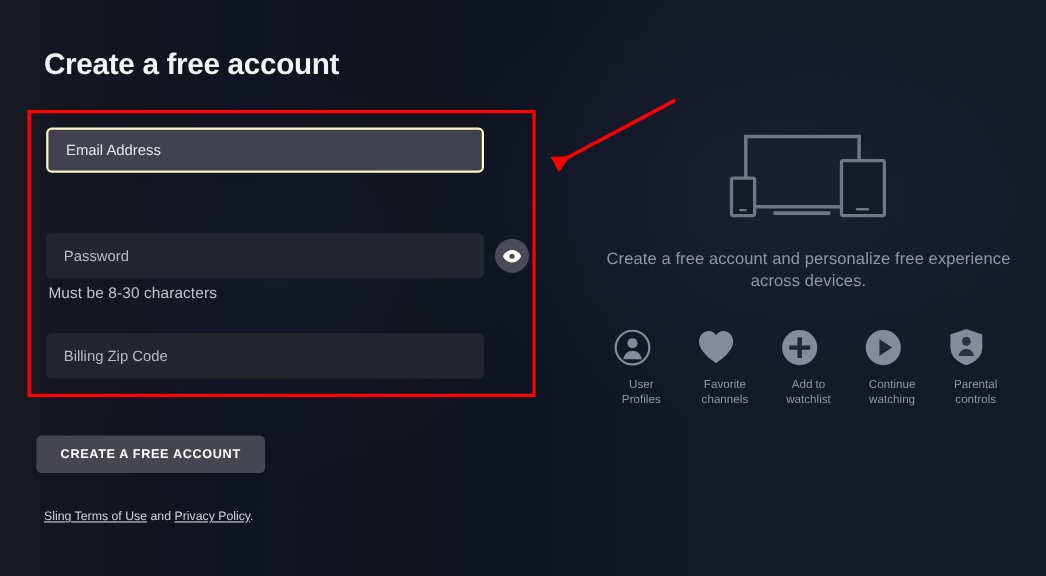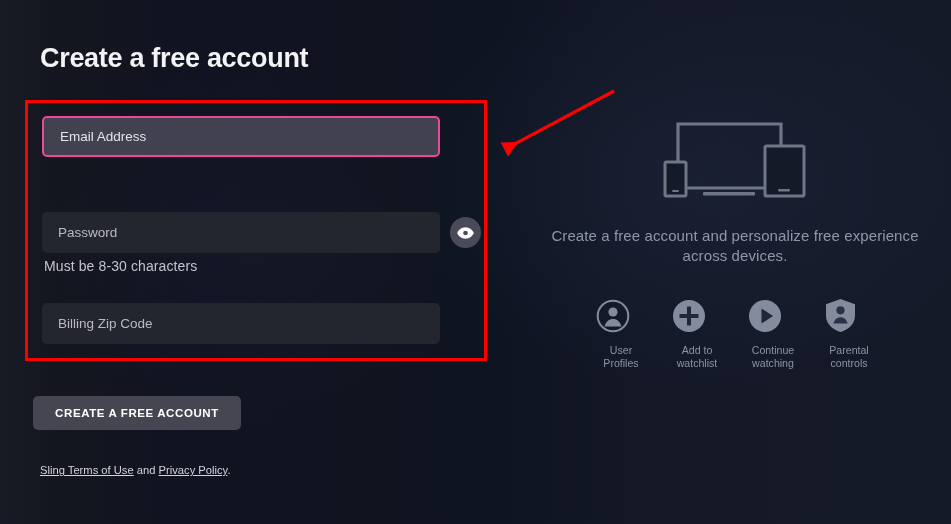--- a/index.html
+++ b/index.html
@@ -93,21 +93,21 @@
     background: #23262f;
     color: #c9cad3;
     font-family: "Liberation Sans", sans-serif;
     font-size: 13.5px;
     padding: 0 16px;
   }
   .text-input::placeholder { color: #b9bac6; opacity: 1; }
 
   .text-input.focused {
     background: #414150;
-    border: 2px solid #ec4899;
+    border: 2px solid #fef9c3;
     color: #e9eaf0;
   }
   .text-input.focused::placeholder { color: #e3e4ec; }
 
   
   .row-email   { left: 17px; top: 16px; }
   .row-pass    { left: 17px; top: 112px; justify-content: flex-end; }
   .row-zip     { left: 17px; top: 203px; }
 
   .eye-btn {
@@ -291,20 +291,29 @@
         <svg width="34" height="34" viewBox="0 0 34 34">
           <circle cx="17" cy="17" r="15.3" fill="none" stroke="#848b9c" stroke-width="2"></circle>
           <circle cx="17" cy="13" r="4.6" fill="#848b9c"></circle>
           <path d="M8.6 27.5c1.1-5 4.5-7.6 8.4-7.6s7.3 2.6 8.4 7.6z" fill="#848b9c"></path>
         </svg>
       </div>
       <div class="feature-label">User
 Profiles</div>
     </div>
 
+    <div class="feature">
+      <div class="feature-icon">
+        <svg width="34" height="31" viewBox="0 0 34 31">
+          <path d="M17 30C17 30 1.5 20.6 1.5 10.6 1.5 5 5.6 1 10.4 1c3 0 5.3 1.6 6.6 3.8C18.3 2.6 20.6 1 23.6 1 28.4 1 32.5 5 32.5 10.6 32.5 20.6 17 30 17 30z" fill="#848b9c"></path>
+        </svg>
+      </div>
+      <div class="feature-label">Favorite
+channels</div>
+    </div>
 
     <div class="feature">
       <div class="feature-icon">
         <svg width="34" height="34" viewBox="0 0 34 34">
           <circle cx="17" cy="17" r="16" fill="#848b9c"></circle>
           <rect x="15" y="7.5" width="4" height="19" rx="0.6" fill="#21273a"></rect>
           <rect x="7.5" y="15" width="19" height="4" rx="0.6" fill="#21273a"></rect>
         </svg>
       </div>
       <div class="feature-label">Add to

